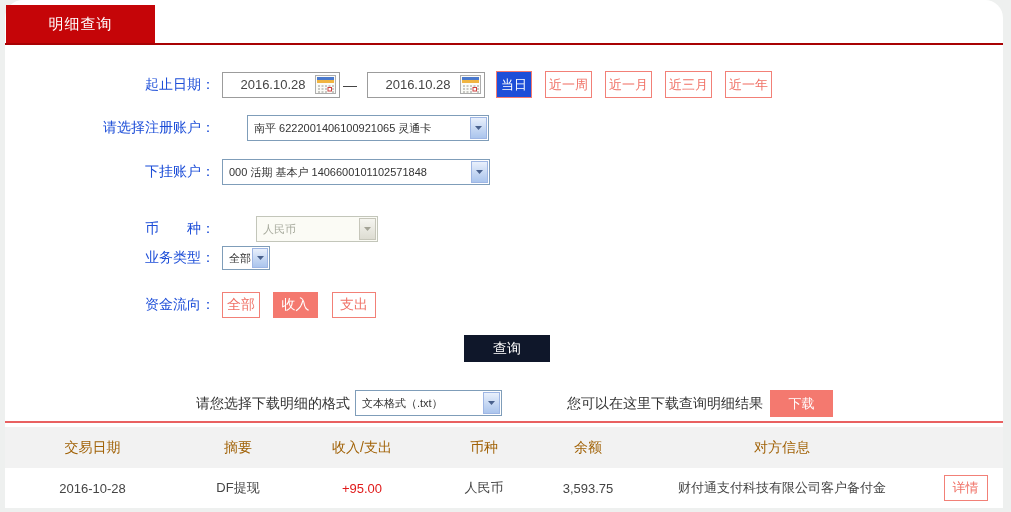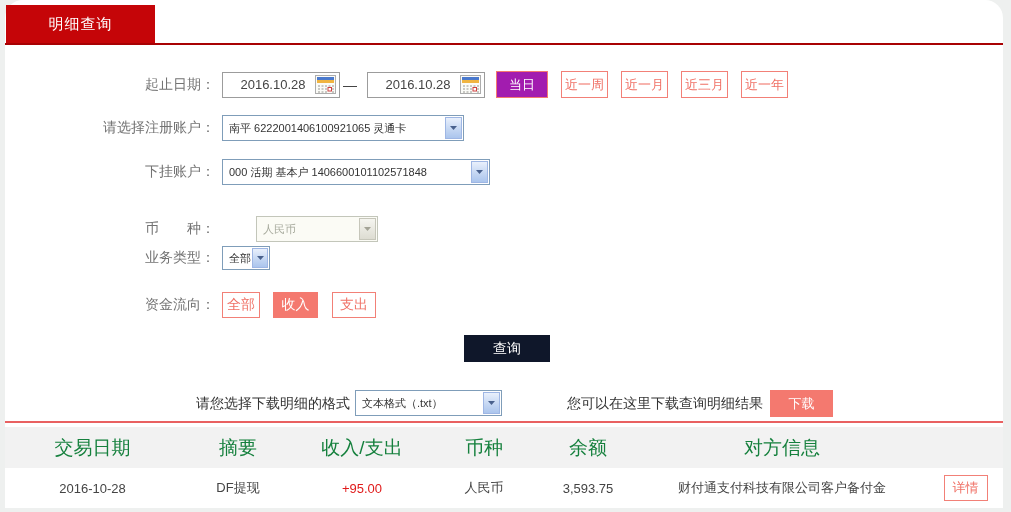--- a/index.html
+++ b/index.html
@@ -9,31 +9,31 @@
   .panel { position:absolute; left:5px; top:0; right:8px; bottom:4px; background:#fff;border-radius:18px; }
 
   
   .tab { position:absolute; left:1px; top:5px; width:149px; height:38px; background:#c50508;
          color:#fff; font-size:15px; letter-spacing:1px; display:flex; align-items:center;
          justify-content:center; cursor:pointer; }
   .tab-underline { position:absolute; left:0; right:0; top:43px; height:2px; background:#a80103; }
 
   
   .frow { position:absolute; left:0; display:flex; align-items:center; }
-  .flabel { width:210px; text-align:right; font-size:14px; color:#737373; flex:none; white-space:pre; }
+  .flabel { width:210px; text-align:right; font-size:14px; color:#1d4ed8; flex:none; white-space:pre; }
 
   .date-field { margin-left:7px; width:118px; height:26px; border:1px solid #9c9c9c; background:#fff;
                 display:flex; align-items:center; padding:0 3px 0 8px; cursor:text; }
   .date-field .dtext { flex:1; text-align:center; font-size:13px; color:#444; }
   .cal { flex:none; display:block; cursor:pointer; }
   .dash { width:20px; text-align:center; color:#444; font-size:14px; }
 
   .qbtn { height:27px; margin-left:13px; background:#fff; border:1px solid #f28077; color:#f07166;
           font-size:13px; padding:12px 3px; display:flex; align-items:center; cursor:pointer; }
-  .qbtn.filled { background:#a21caf; color:#fff; border-color:#f4796f; padding:0 12px; margin-left:11px;text-align:center; }
+  .qbtn.filled { background:#1d4ed8; color:#fff; border-color:#f4796f; padding:0 4px; margin-left:11px;text-align:center; }
 
   .xpsel { height:26px; border:1px solid #7f9db9; background:#fff; display:flex; align-items:center;
            padding:1px; cursor:pointer; }
   .frow .xpsel { margin-left:7px; }
   .xpsel .xtext { flex:1; font-size:11px; color:#333; padding-left:5px; white-space:nowrap; overflow:hidden; }
   .xpsel .xarrow { flex:none; width:17px; height:100%; color:#49618d;
                    background:linear-gradient(#e9f0fc,#c2d5f2 60%,#abc5ed);
                    border:1px solid #9eb6e4; display:flex; align-items:center; justify-content:center; }
   .xpsel.disabled { border-color:#c3c6ba; background:#fbfbf5; cursor:default; }
   .xpsel.disabled .xtext { color:#a7aa9d; }
@@ -51,21 +51,21 @@
   .dlrow { position:absolute; left:0; right:0; top:390px; height:27px; }
   .dl-label { position:absolute; left:191px; top:5px; font-size:14px; color:#333; }
   .dl-select { position:absolute; left:350px; top:0; width:147px; }
   .dl-hint { position:absolute; left:562px; top:5px; font-size:14px; color:#333; }
   .dl-btn { position:absolute; left:765px; top:0; width:63px; height:27px; background:#f4796f; color:#fff;
             font-size:13px; border:none; display:flex; align-items:center; justify-content:center; cursor:pointer; }
 
   
   .tbl-line { position:absolute; top:421px; left:0; right:0; height:2px; background:#e96161; }
   .thead { position:absolute; top:427px; left:0; right:0; height:41px; background:#f2f2f2;
-           display:flex; align-items:center; color:#15803d; font-size:19px; }
+           display:flex; align-items:center; color:#a16207; font-size:14px; }
   .trow  { position:absolute; top:468px; left:0; right:0; height:40px; background:#fff;
            display:flex; align-items:center; font-size:13px; color:#444; }
   .c { text-align:center; flex:none; }
   .c1{width:175px} .c2{width:116px} .c3{width:132px} .c4{width:112px} .c5{width:96px} .c6{width:292px}
   .c7{flex:1; display:flex; justify-content:center;}
   .amount { color:#e01a1a; }
   .detail-btn { width:44px; height:26px; background:#fff; border:1px solid #f28077; color:#f07166;
                 font-size:13px; cursor:pointer; }
 </style>
 </head>
@@ -126,21 +126,21 @@
           <rect x="13" y="12.5" width="3.5" height="3.5" fill="#fff" stroke="#d04040"></rect>
         </svg>
       </div>
       <button class="qbtn filled">当日</button>
       <button class="qbtn">近一周</button>
       <button class="qbtn">近一月</button>
       <button class="qbtn">近三月</button>
       <button class="qbtn">近一年</button>
     </div>
 
-    <div class="frow" style="top:115px; height:26px;">
+    <div class="frow" style="top:115px; height:26px;gap:25px;">
       <div class="flabel">请选择注册账户：</div>
       <div class="xpsel" style="width:242px">
         <span class="xtext">南平 6222001406100921065 灵通卡</span>
         <span class="xarrow">
           <svg width="7" height="4" viewBox="0 0 7 4">
               <path d="M0 0h7L3.5 4z" fill="currentColor"></path>
             </svg>
         </span>
       </div>
     </div>

